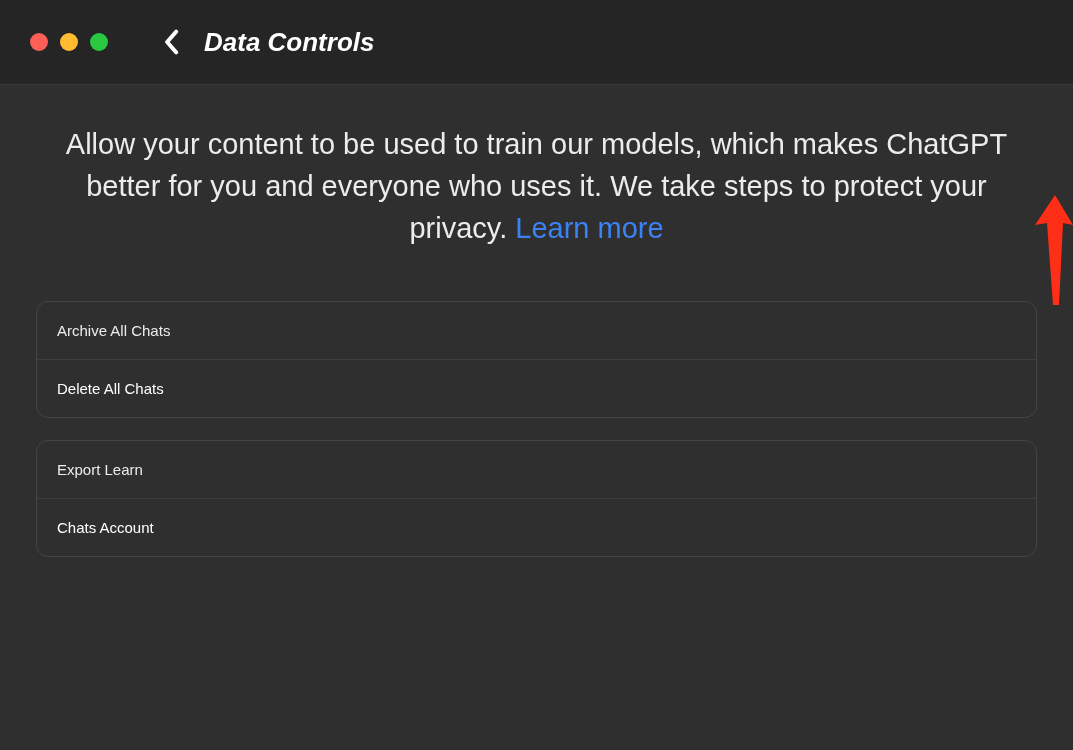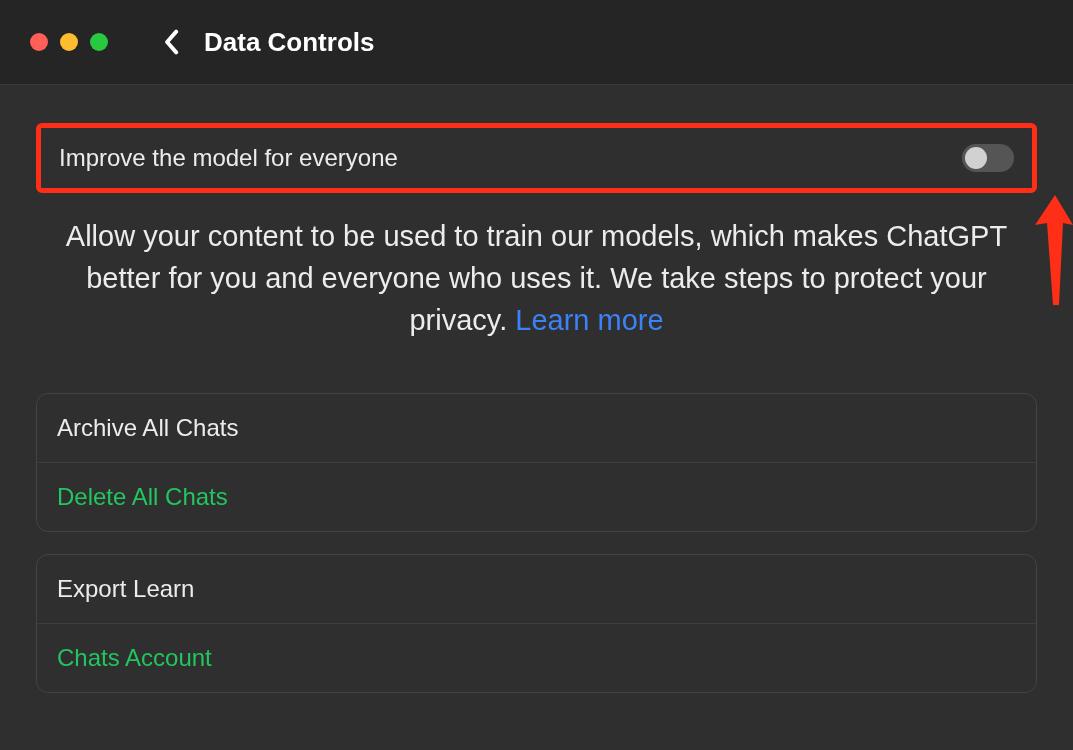--- a/index.html
+++ b/index.html
@@ -16,20 +16,21 @@
       overflow: hidden;
       position: relative;
     }
     .titlebar {
       height: 85px;
       background: #252525;
       display: flex;
       align-items: center;
       padding: 16px 30px;
       border-bottom: 1px solid #3a3a3a;
+      font-style: italic;
     }
     .traffic-lights {
       display: flex;
       gap: 12px;
       margin-right: 48px;
     }
     .traffic-light {
       width: 18px;
       height: 18px;
       border-radius: 50%;
@@ -102,28 +103,28 @@
       cursor: pointer;
     }
     .card {
       border: 1px solid #444444;
       border-radius: 12px;
       margin-bottom: 22px;
       overflow: hidden;
     }
     .card-row {
       padding: 20px 20px;
-      font-size: 24px;
+      font-size: 15px;
       cursor: pointer;
     }
     .card-row + .card-row {
       border-top: 1px solid #3e3e3e;
     }
     .danger {
-      color: #22c55e;
+      color: #ffffff;
     }
     .annotation-arrow {
       position: absolute;
       top: 195px;
       left: 1035px;
       pointer-events: none;
     }
   </style>
 </head>
 <body>
@@ -137,26 +138,20 @@
   <div class="back-button">
     <svg viewBox="0 0 12 20">
       <path d="M10 2 L3 10 L10 18" stroke="#ffffff" stroke-width="3" fill="none" stroke-linecap="round" stroke-linejoin="round"></path>
     </svg>
   </div>
   <div class="title">Data Controls</div>
 </div>
 
 <div class="content">
 
-  <div class="highlight-row">
-    <div class="highlight-label">Improve the model for everyone</div>
-    <div class="toggle">
-      <div class="toggle-knob"></div>
-    </div>
-  </div>
 
   <div class="description">
     <span>Allow your content to be used to train our models, which makes ChatGPT better for you and everyone who uses it. We take steps to protect your privacy. </span><a>Learn more</a>
   </div>
 
   <div class="card">
     <div class="card-row">Archive All Chats</div>
     <div class="card-row danger">Delete All Chats</div>
   </div>
 

